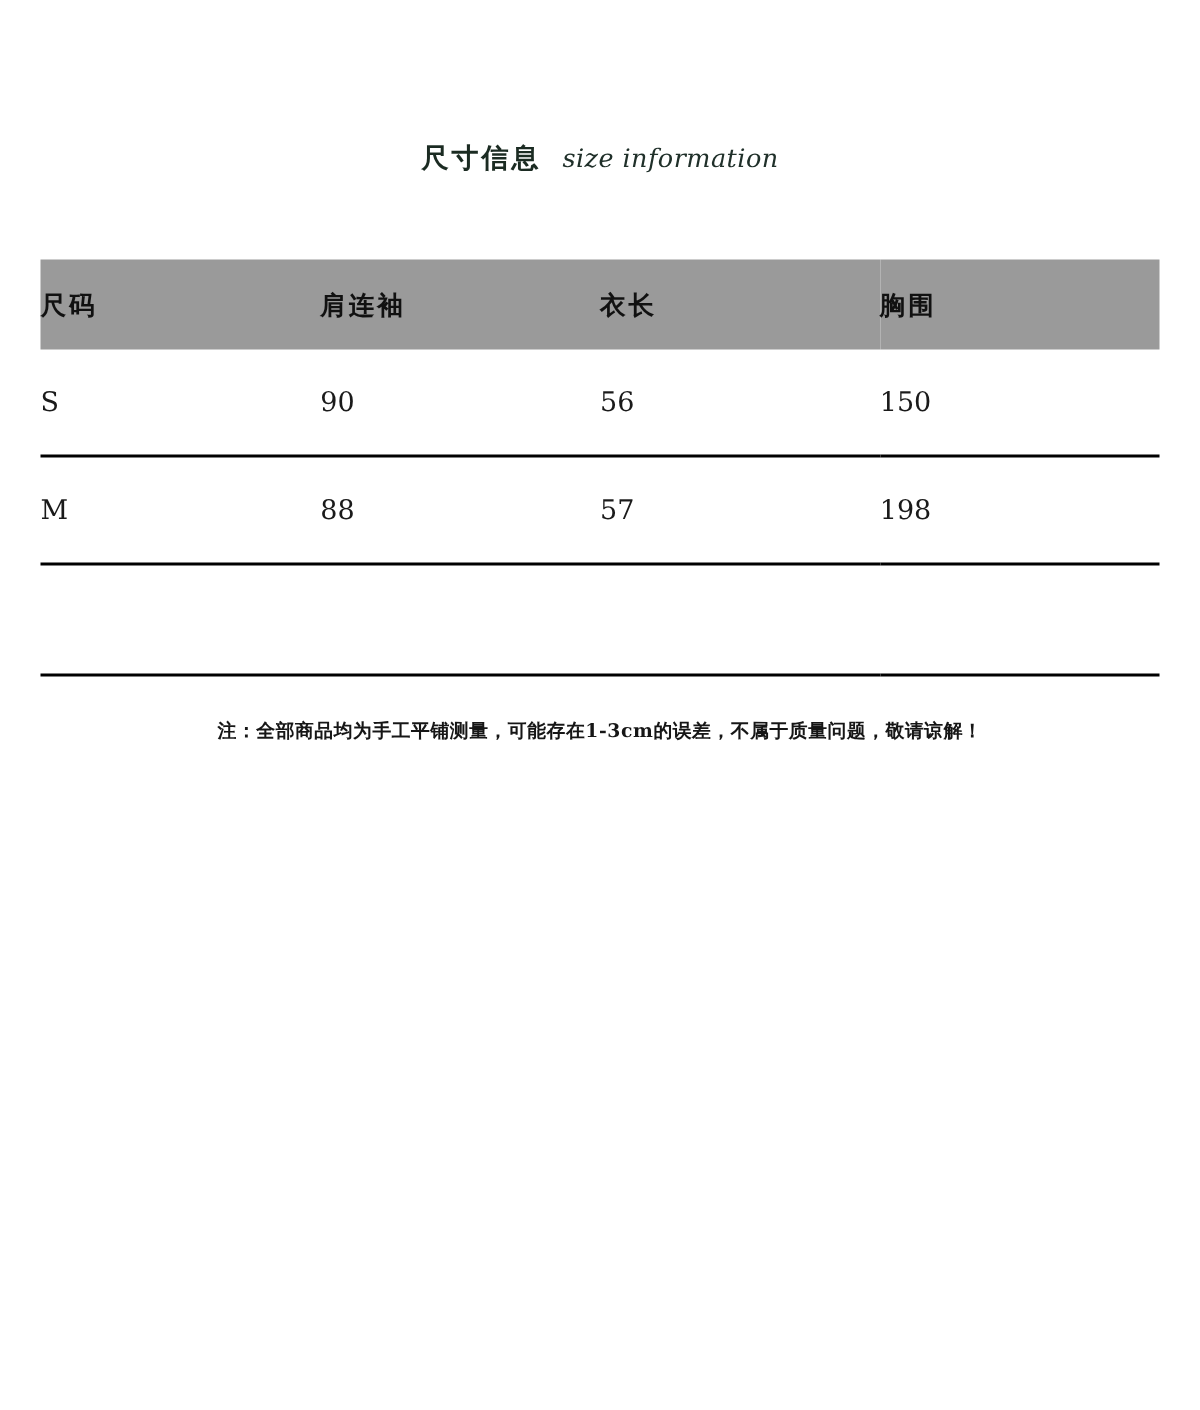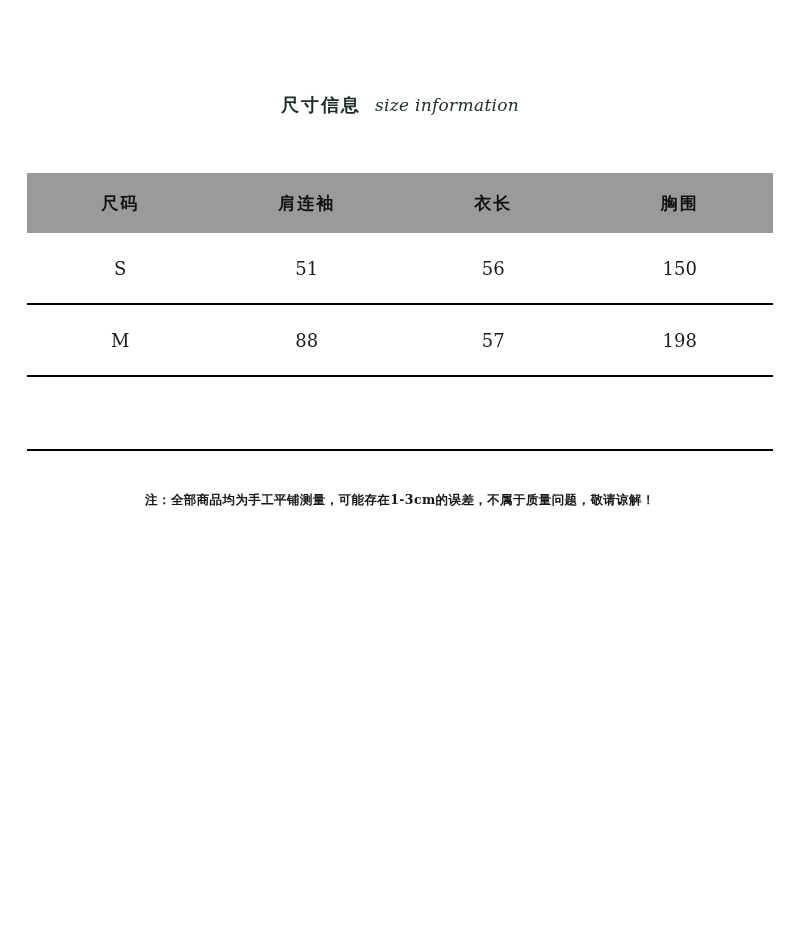--- a/index.html
+++ b/index.html
@@ -54,21 +54,21 @@
   .sz-table {
     position: absolute;
     left: 27px;
     width: 746px;
     border-collapse: collapse;
     table-layout: fixed;
   }
   .sz-table td, .sz-table th {
     padding: 0;
     margin: 0;
-    text-align: center;
+    text-align: left;
     font-weight: normal;
   }
 
   .hdr-row td {
     background: #9a9a9a;
     height: 60px;
     font-family: "DejaVu Serif", "Liberation Serif", serif;
     font-size: 17px;
     font-weight: bold;
     color: #111111;
@@ -103,21 +103,21 @@
     width: 800px;
     left: 0;
     text-align: center;
     font-family: "DejaVu Serif", "Liberation Serif", serif;
     font-size: 12.5px;
     font-weight: bold;
     color: #161616;
     letter-spacing: 0.4px;
     white-space: nowrap;
   }
-  #note-measure { top: 492px; }
+  #note-measure { top: 479px; }
   #note-model   { top: 859px; }
 </style>
 </head>
 <body>
 
 <div class="page">
 
   <div class="title-block">
     <span class="title-cn">尺寸信息</span><span class="title-en">size information</span>
   </div>
@@ -125,21 +125,21 @@
   <table class="sz-table" id="table-size">
     <tbody>
       <tr class="hdr-row">
         <td>尺码</td>
         <td>肩连袖</td>
         <td>衣长</td>
         <td>胸围</td>
       </tr>
       <tr class="data-row">
         <td>S</td>
-        <td>51</td>
+        <td>90</td>
         <td>56</td>
         <td>150</td>
       </tr>
       <tr class="data-row">
         <td>M</td>
         <td>88</td>
         <td>57</td>
         <td>198</td>
       </tr>
       <tr class="blank-row">

